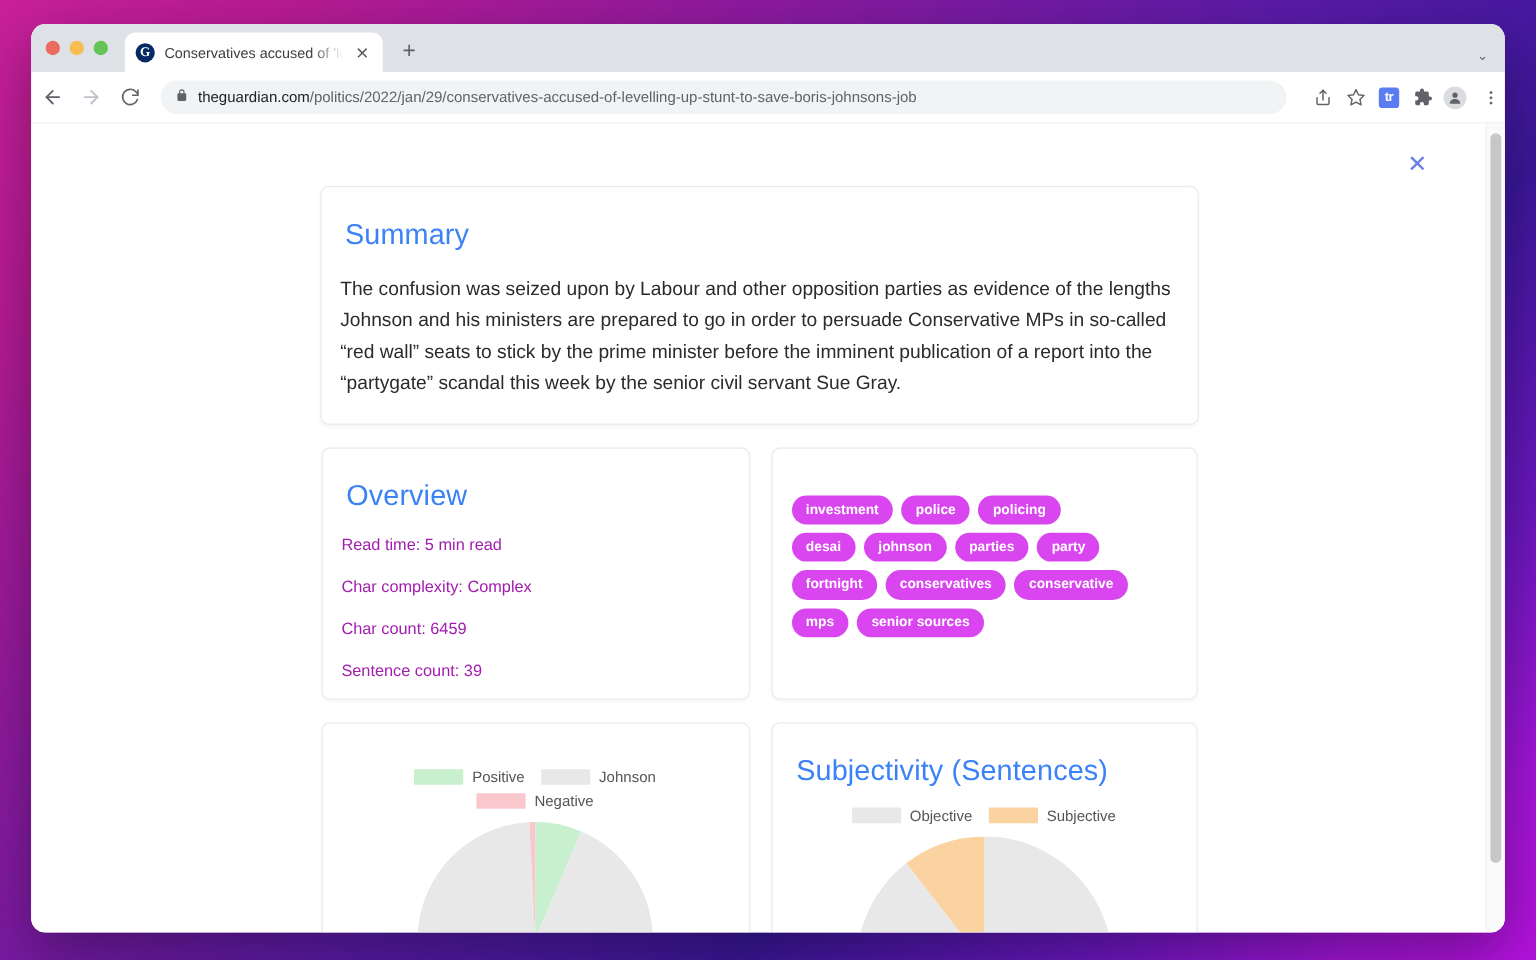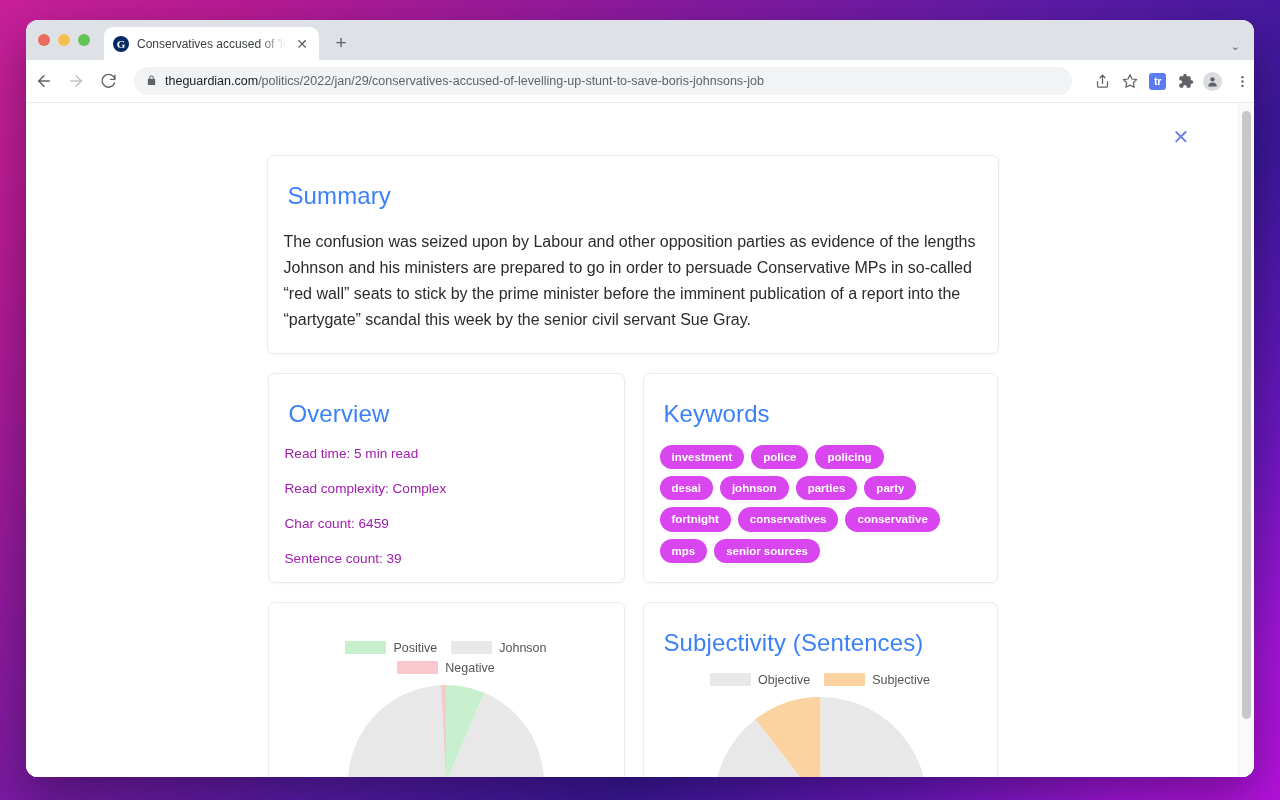--- a/index.html
+++ b/index.html
@@ -437,27 +437,26 @@
           <div class="card card-summary">
             <h2>Summary</h2>
             <p class="summary-text">The confusion was seized upon by Labour and other opposition parties as evidence of the lengths Johnson and his ministers are prepared to go in order to persuade Conservative MPs in so-called “red wall” seats to stick by the prime minister before the imminent publication of a report into the “partygate” scandal this week by the senior civil servant Sue Gray.</p>
           </div>
 
           <div class="row2">
 
             <div class="card card-overview">
               <h2>Overview</h2>
               <div class="ov-line">Read time: 5 min read</div>
-              <div class="ov-line">Read complexity: Complex</div>
+              <div class="ov-line">Char complexity: Complex</div>
               <div class="ov-line">Char count: 6459</div>
               <div class="ov-line">Sentence count: 39</div>
             </div>
 
             <div class="card card-keywords">
-              <h2>Keywords</h2>
               <div class="pills">
                 <span class="pill">investment</span>
                 <span class="pill">police</span>
                 <span class="pill">policing</span>
                 <span class="pill">desai</span>
                 <span class="pill">johnson</span>
                 <span class="pill">parties</span>
                 <span class="pill">party</span>
                 <span class="pill">fortnight</span>
                 <span class="pill">conservatives</span>

